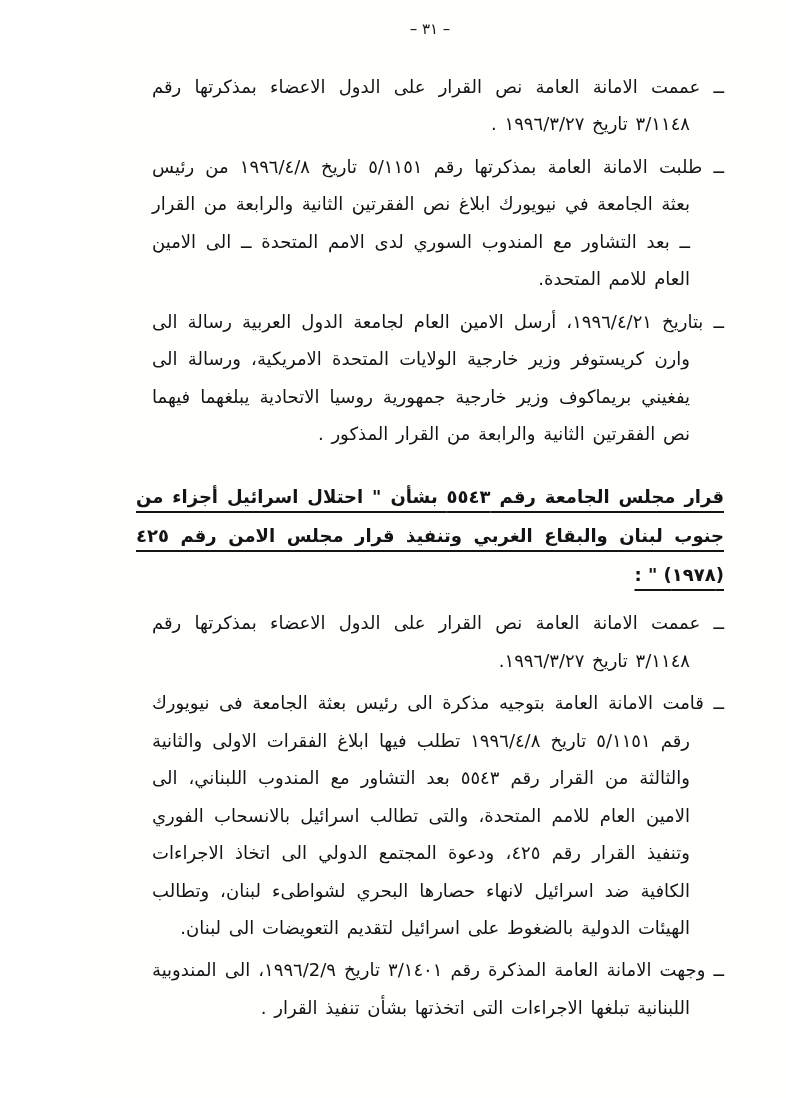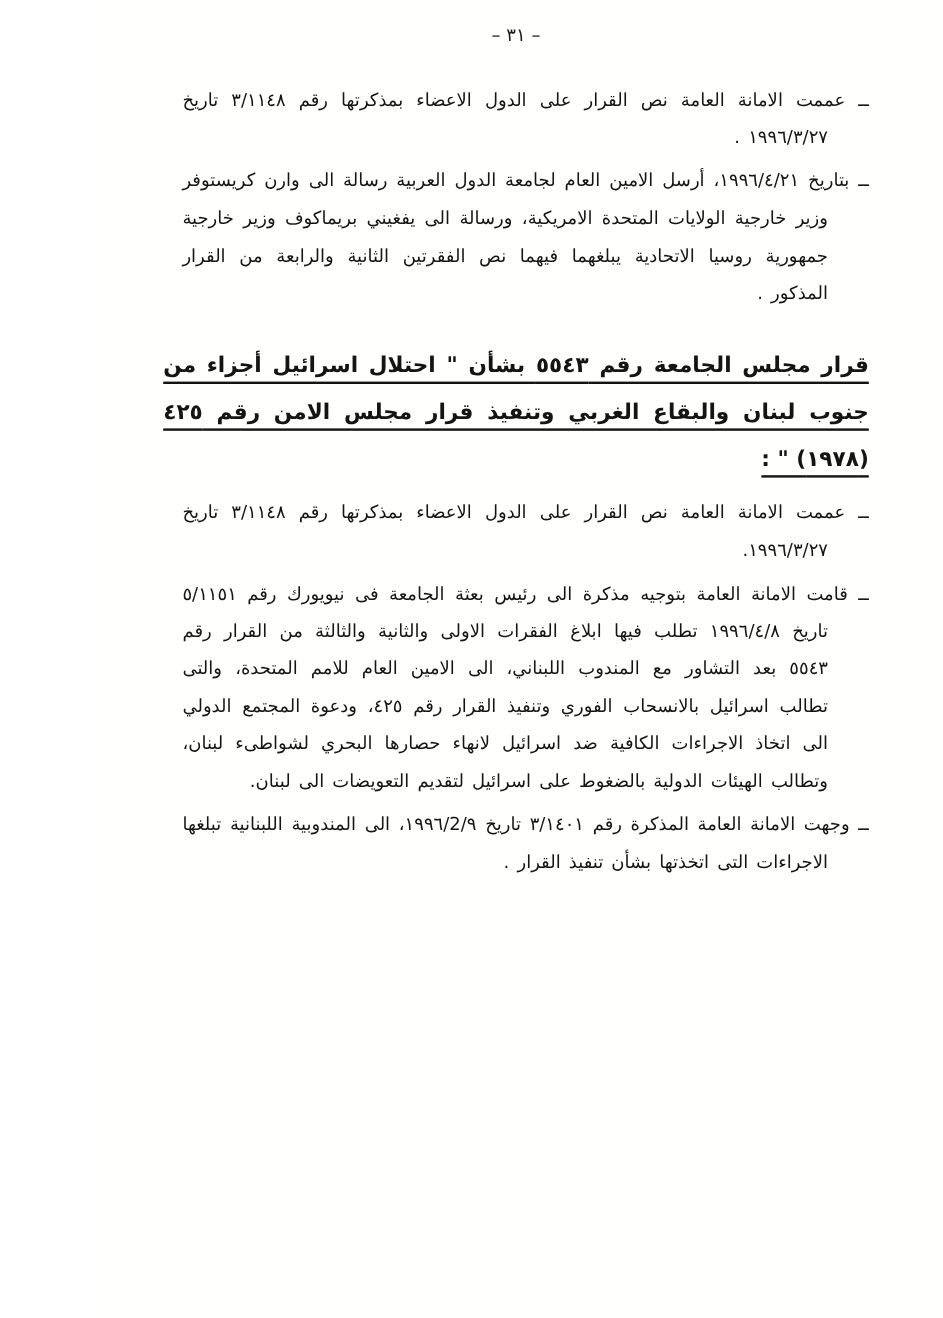--- a/index.html
+++ b/index.html
@@ -43,21 +43,21 @@
     text-underline-offset: 8px;
     text-decoration-thickness: 1.5px;
     line-height: 2.15;
     text-align: justify;
   }
   .items {
     margin: 0;
   }
   .item {
     margin: 0 0 5px 16px;
-    font-size: 15px;
+    font-size: 18px;
     line-height: 2.08;
     text-align: justify;
     padding-right: 34px;
     text-indent: -34px;
     word-spacing: 2px;
   }
   .decision-section + .decision-section {
     margin-top: 26px;
   }
 </style>
@@ -65,20 +65,21 @@
 <body>
 
 <div class="page">
 
   <div class="page-number">– ٣١ –</div>
 
 
   <section class="decision-section">
     <div class="items">
       <p class="item">ــ  عممت الامانة العامة نص القرار على الدول الاعضاء  بمذكرتها رقم ٣/١١٤٨  تاريخ ١٩٩٦/٣/٢٧ .</p>
+      <p class="item">ــ  طلبت الامانة العامة بمذكرتها رقم ٥/١١٥١ تاريخ ١٩٩٦/٤/٨ من رئيس بعثة الجامعة في نيويورك ابلاغ نص الفقرتين الثانية والرابعة من القرار ــ بعد التشاور مع المندوب السوري لدى الامم المتحدة ــ الى الامين العام للامم المتحدة.</p>
       <p class="item">ــ  بتاريخ ١٩٩٦/٤/٢١، أرسل الامين العام لجامعة الدول العربية رسالة الى وارن كريستوفر وزير خارجية الولايات المتحدة الامريكية، ورسالة الى يفغيني بريماكوف وزير خارجية جمهورية روسيا الاتحادية يبلغهما فيهما نص الفقرتين الثانية والرابعة من القرار المذكور .</p>
     </div>
   </section>
 
   <section class="decision-section">
     <h2 class="decision-heading">قرار مجلس الجامعة رقم ٥٥٤٣ بشأن " احتلال اسرائيل أجزاء من جنوب لبنان  والبقاع الغربي وتنفيذ قرار مجلس الامن رقم ٤٢٥  (١٩٧٨) " :</h2>
     <div class="items">
       <p class="item">ــ  عممت الامانة العامة نص القرار على الدول الاعضاء  بمذكرتها رقم ٣/١١٤٨ تاريخ ١٩٩٦/٣/٢٧.</p>
       <p class="item">ــ  قامت الامانة العامة بتوجيه مذكرة الى رئيس بعثة الجامعة فى نيويورك رقم ٥/١١٥١ تاريخ ١٩٩٦/٤/٨ تطلب فيها ابلاغ الفقرات  الاولى والثانية والثالثة من القرار رقم ٥٥٤٣ بعد التشاور مع المندوب اللبناني، الى الامين العام للامم المتحدة، والتى تطالب اسرائيل بالانسحاب الفوري وتنفيذ القرار رقم ٤٢٥، ودعوة المجتمع الدولي الى اتخاذ الاجراءات الكافية ضد  اسرائيل لانهاء حصارها البحري لشواطىء لبنان، وتطالب الهيئات الدولية بالضغوط على اسرائيل لتقديم التعويضات الى لبنان.</p>
       <p class="item">ــ  وجهت الامانة العامة المذكرة رقم ٣/١٤٠١ تاريخ ١٩٩٦/2/٩، الى المندوبية اللبنانية تبلغها الاجراءات التى اتخذتها بشأن تنفيذ القرار .</p>

